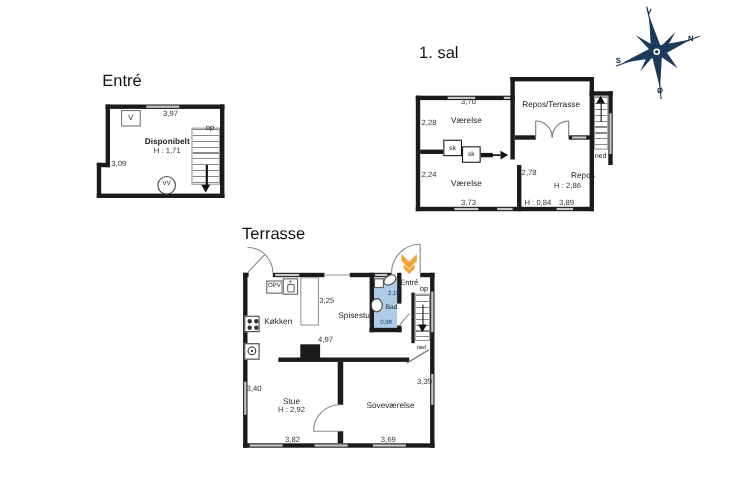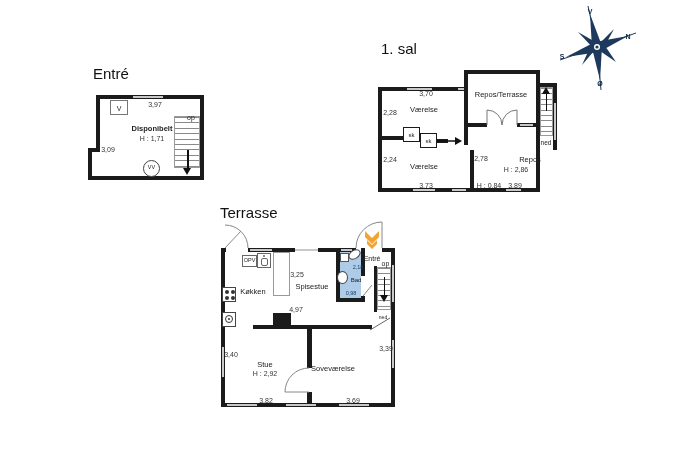--- a/index.html
+++ b/index.html
@@ -163,31 +163,31 @@
     <div class="burner" style="left:225px;top:290px;"></div>
     <div class="burner" style="left:231px;top:290px;"></div>
     <div class="burner" style="left:225px;top:296px;"></div>
     <div class="burner" style="left:231px;top:296px;"></div>
     <div class="thinbox" style="left:222px;top:312px;width:14px;height:15px;border-color:#444;"></div>
     <div class="thinbox circle" style="left:225px;top:315px;width:8px;height:8px;border-color:#333;"></div>
     <div class="burner" style="left:228px;top:318px;width:2px;height:2px;"></div>
 
     <span class="lbl s75" style="left:253px;top:292px;">Køkken</span>
     <span class="lbl dim" style="left:297px;top:274px;">3,25</span>
-    <span class="lbl s75" style="left:312px;top:287px;">Spisestue</span>
+    <span class="lbl s75" style="left:324px;top:287px;">Spisestue</span>
     <span class="lbl dim" style="left:296px;top:309px;">4,97</span>
     <span class="lbl s55" style="left:358px;top:268px;color:#1a3e66;">2,18</span>
     <span class="lbl s6" style="left:356px;top:280px;">Bad</span>
     <span class="lbl s55" style="left:351px;top:294px;color:#1a3e66;">0,98</span>
     <span class="lbl s7" style="left:372px;top:258px;">Entré</span>
     <span class="lbl s7" style="left:385.5px;top:263px;">op</span>
     <span class="lbl dim" style="left:231px;top:354px;">3,40</span>
     <span class="lbl s75" style="left:265px;top:365px;">Stue</span>
     <span class="lbl dim" style="left:265px;top:373px;">H : 2,92</span>
-    <span class="lbl s75" style="left:333px;top:369px;">Soveværelse</span>
+    <span class="lbl s75" style="left:355px;top:369px;">Soveværelse</span>
     <span class="lbl dim" style="left:386px;top:348px;">3,39</span>
     <span class="lbl dim" style="left:266px;top:400px;">3,82</span>
     <span class="lbl dim" style="left:353px;top:400px;">3,69</span>
   </div>
 
   <svg width="687" height="457" viewBox="0 0 687 457">
 
     <path d="M 356 248 A 26 26 0 0 1 382 222" fill="none" stroke="#888" stroke-width="1"></path>
     <path d="M 382 222 L 382 248" fill="none" stroke="#888" stroke-width="1"></path>
 

